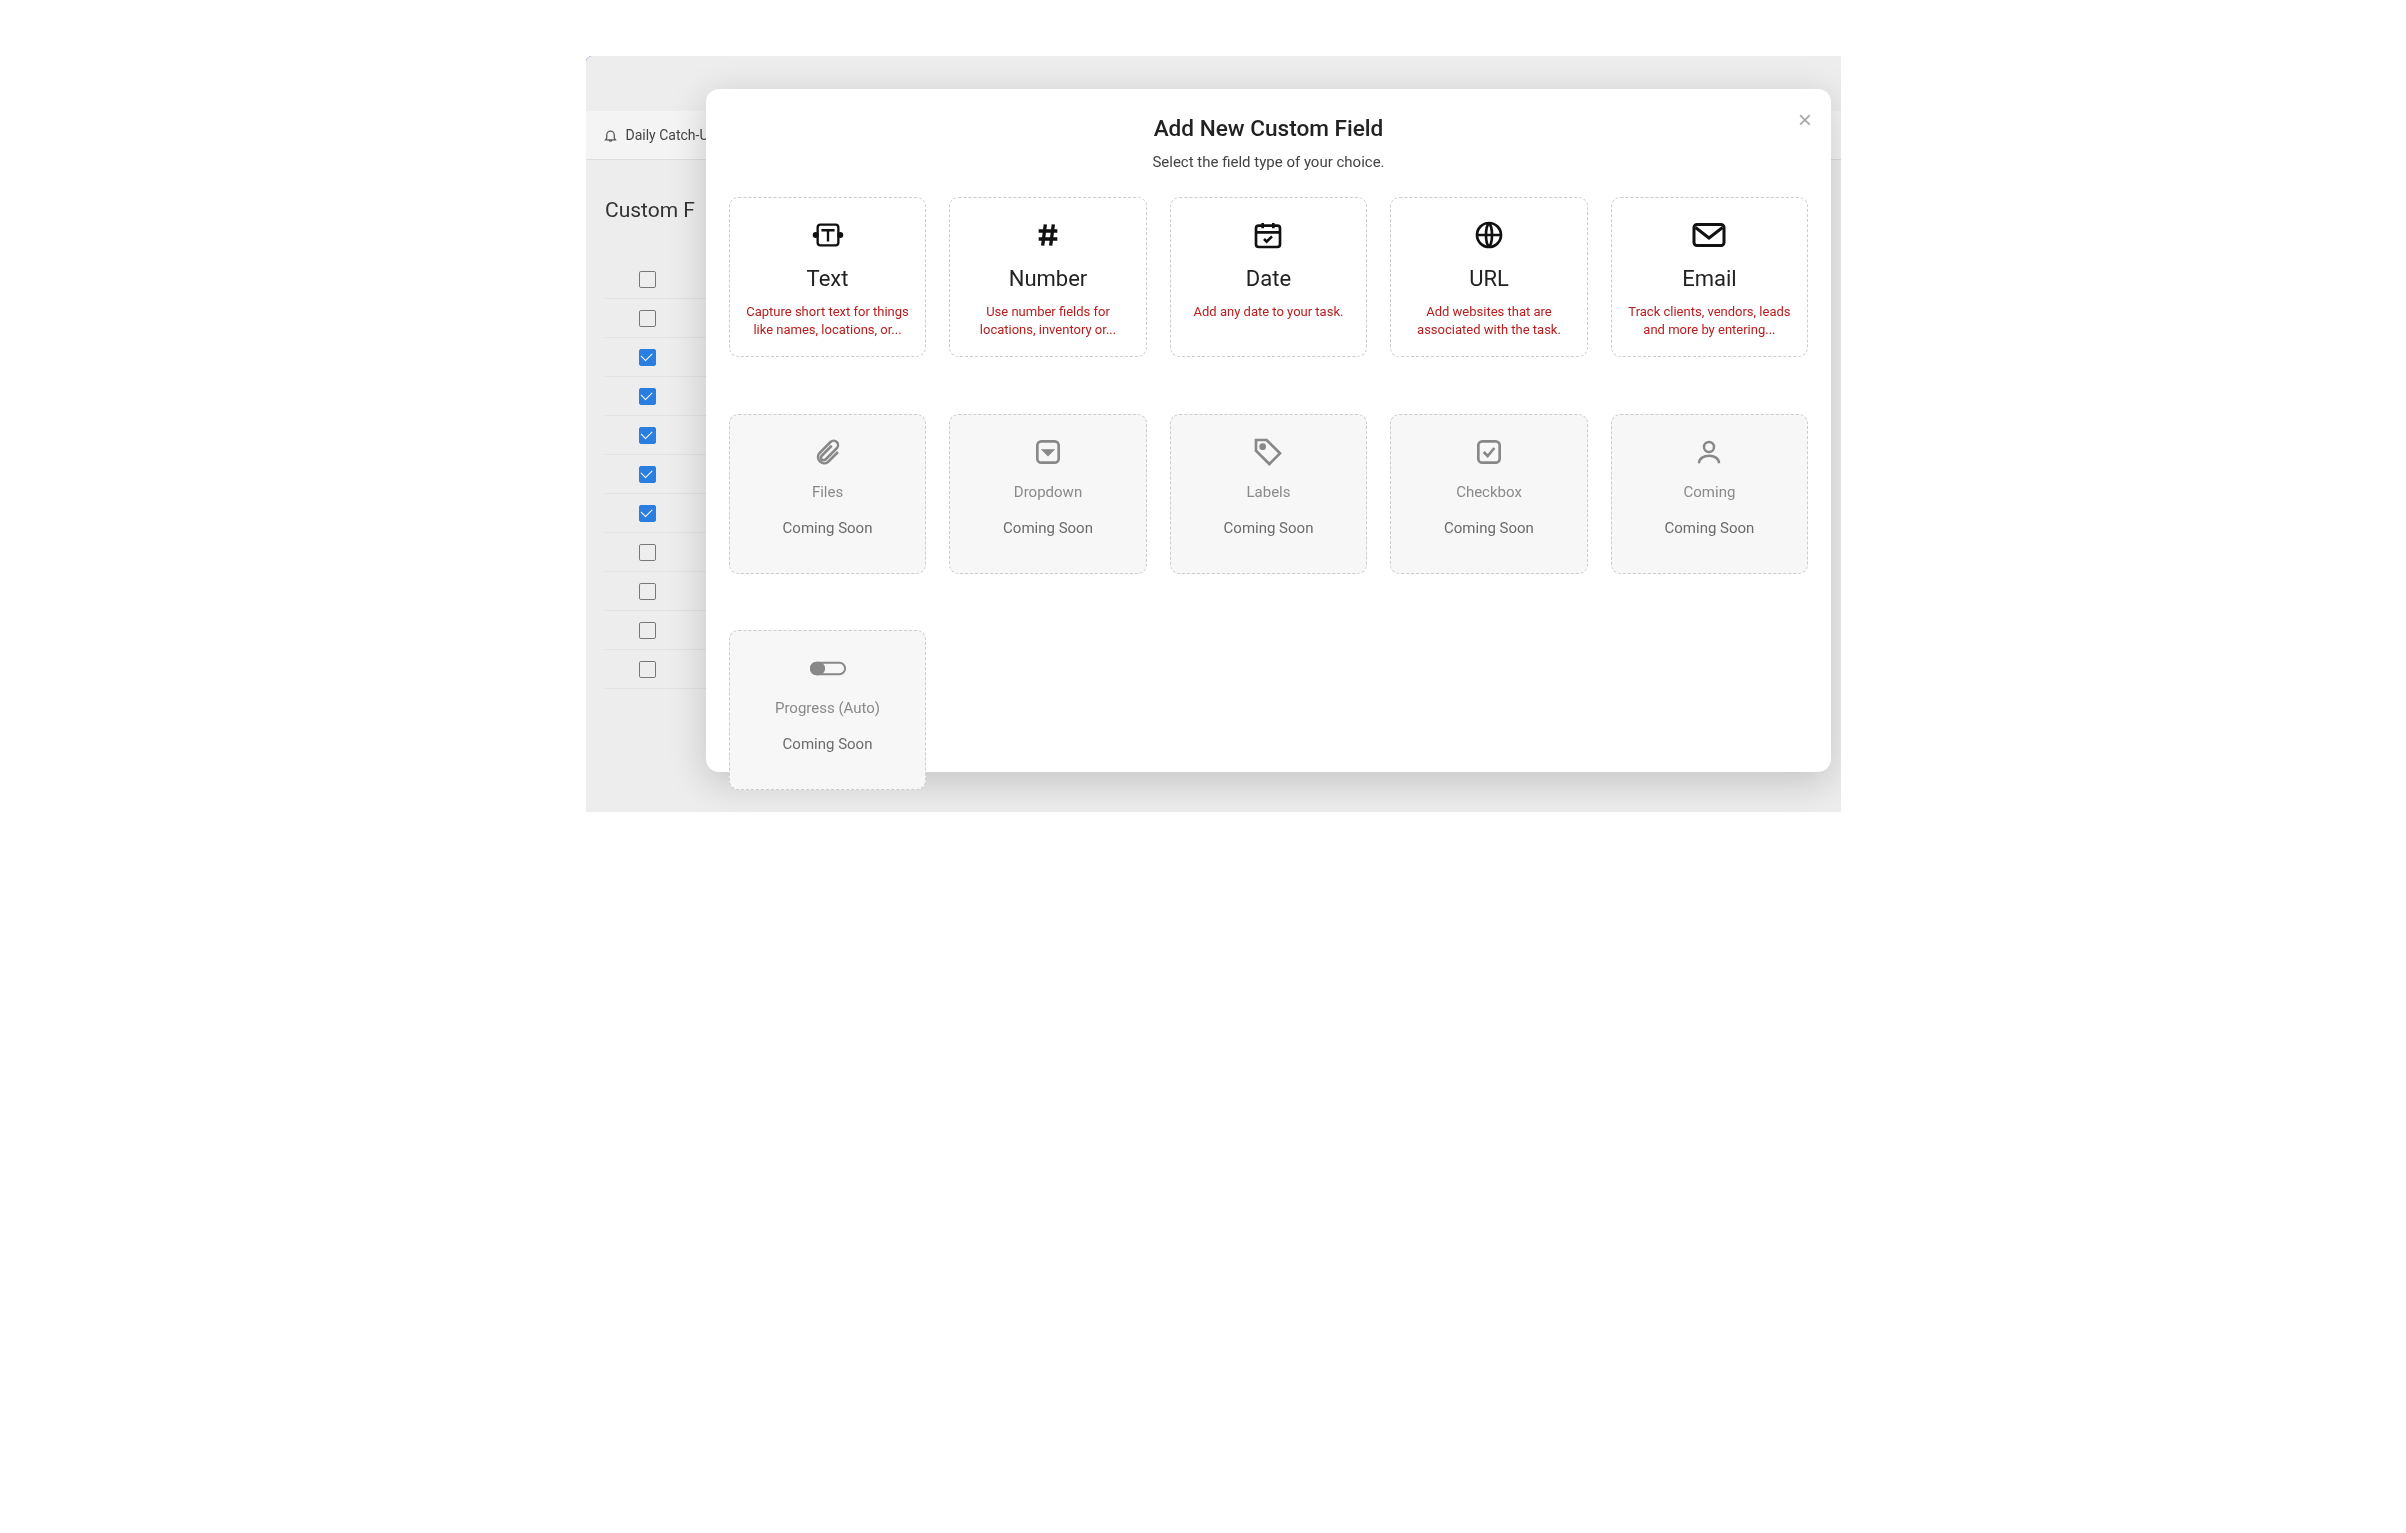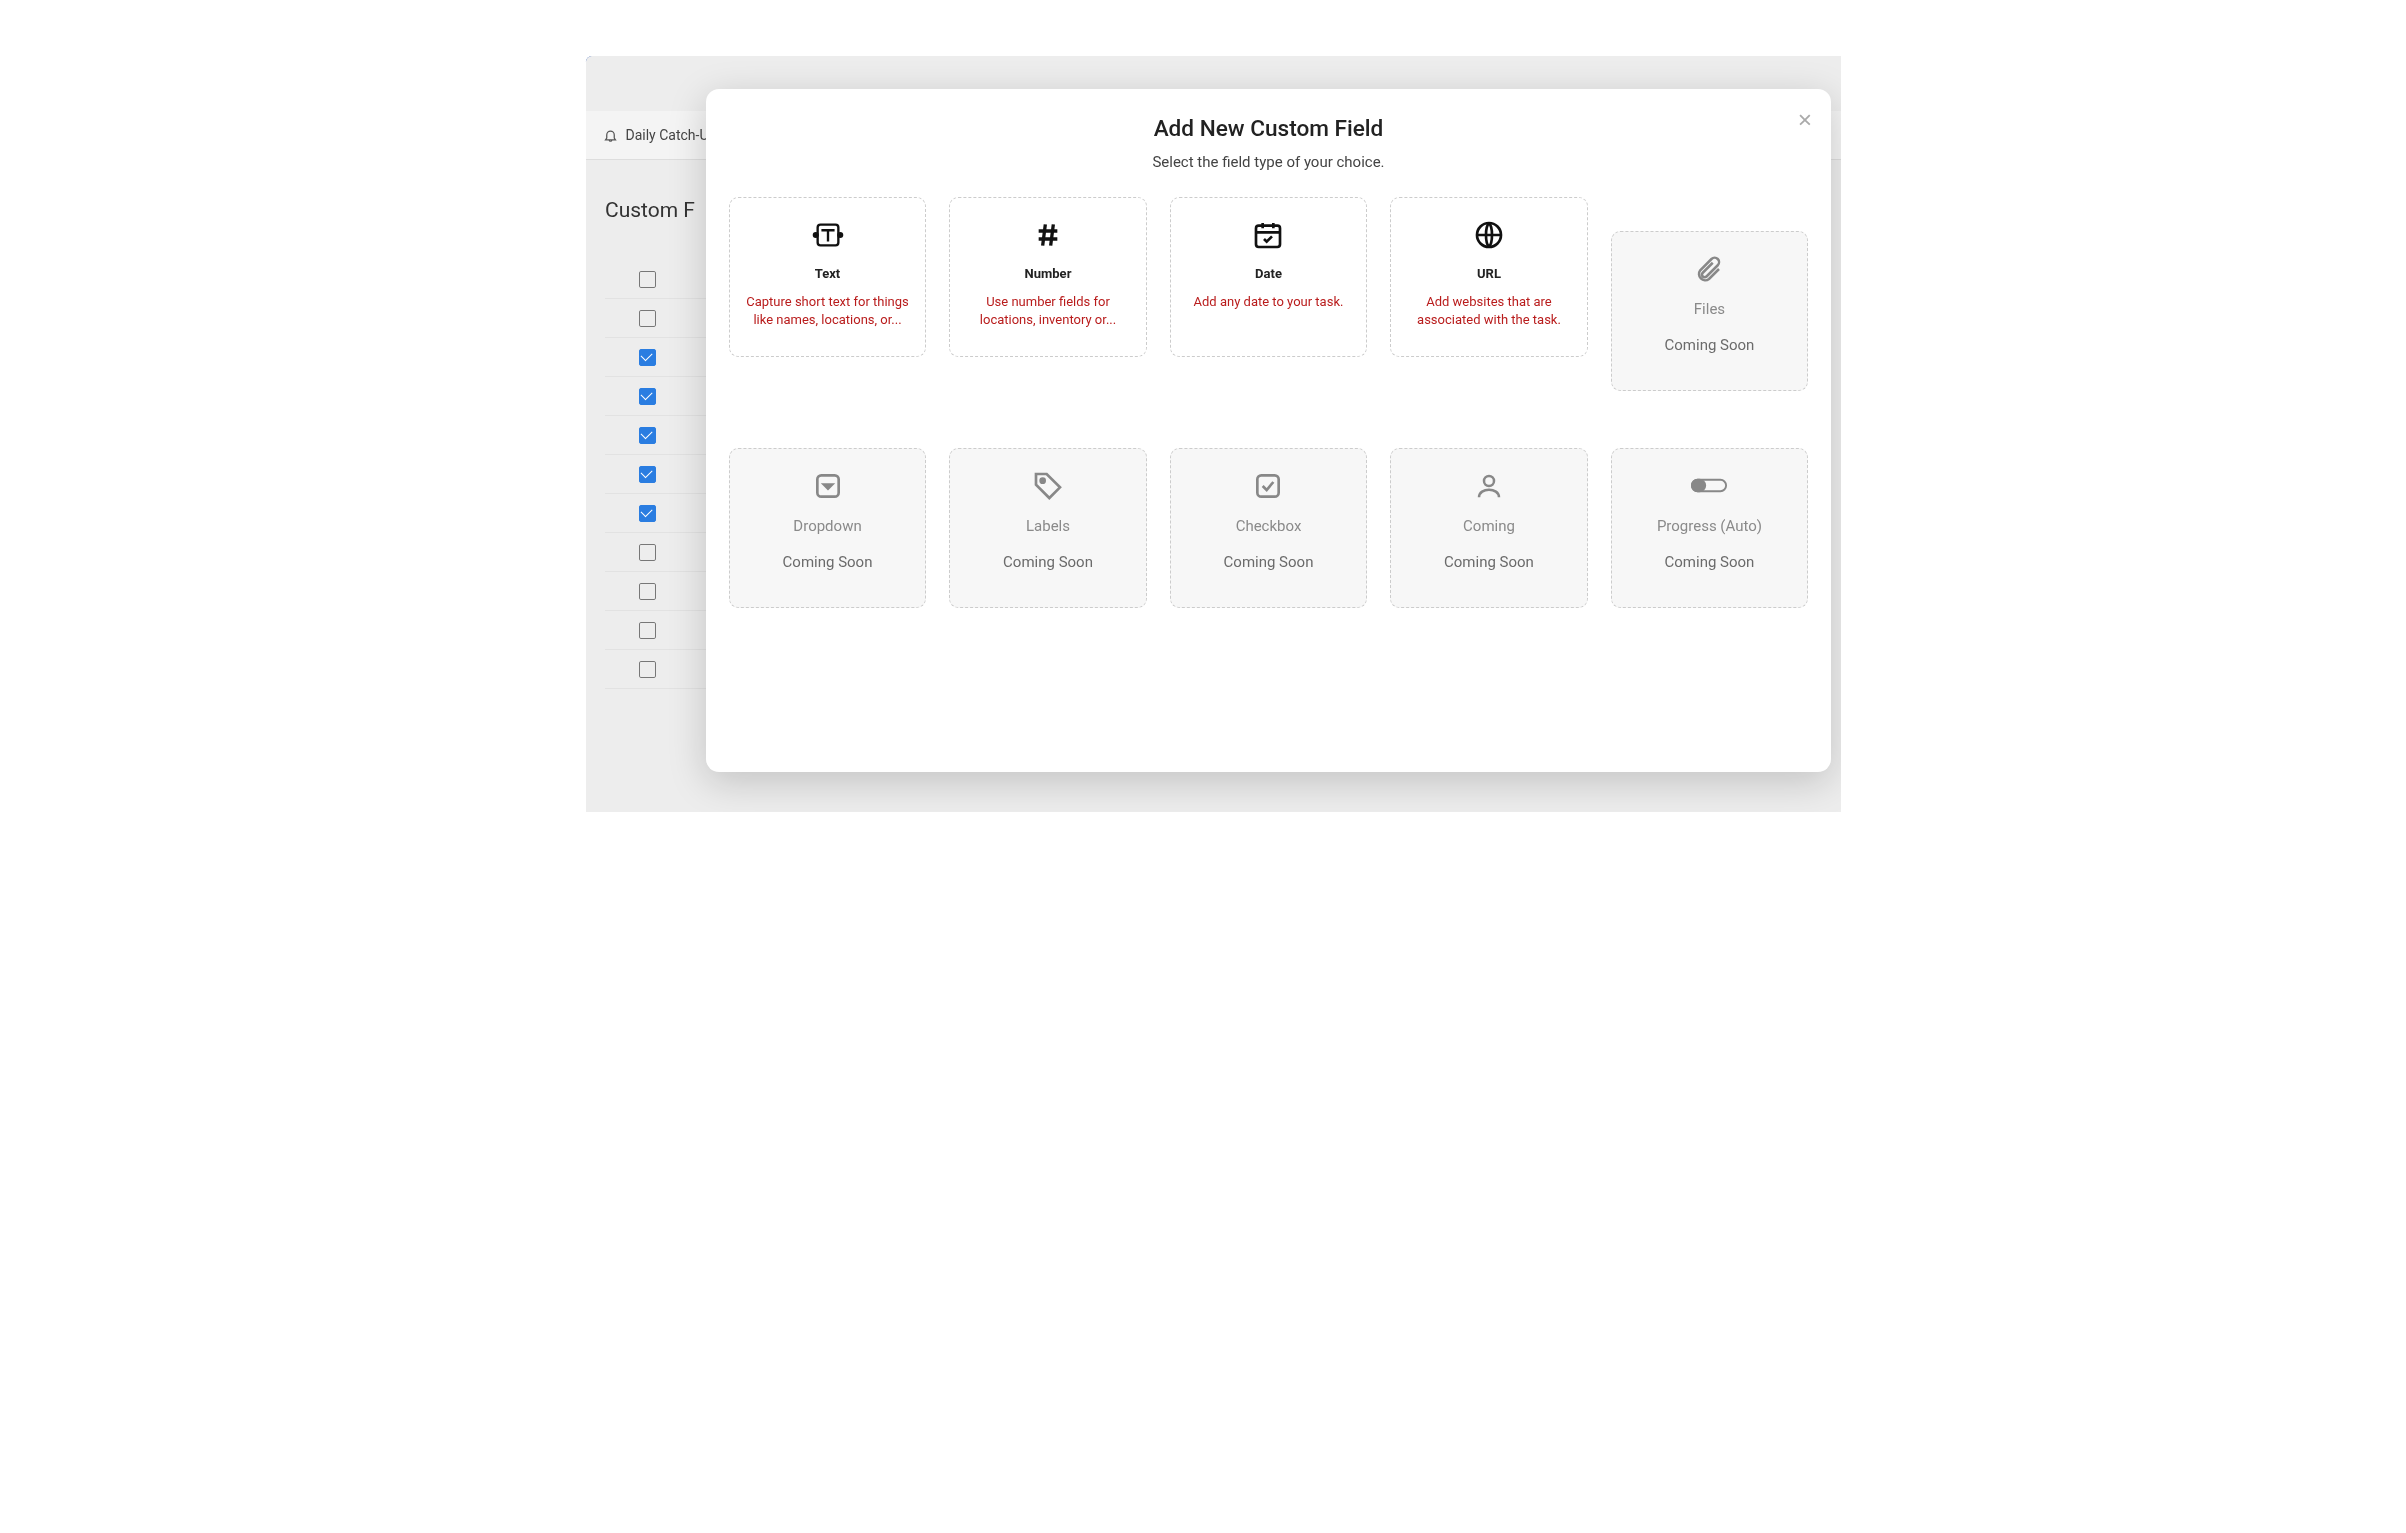--- a/index.html
+++ b/index.html
@@ -31,21 +31,21 @@
   .modal { position: absolute; left: 141px; top: 89px; width: 1125px; height: 683px; background: #fff; border-radius: 13px; box-shadow: 0 9.4px 38px rgba(0,0,0,0.18); padding: 26px 22.6px 22.6px; }
   .modal-close { position: absolute; right: 19px; top: 19px; color: #aaa; font-size: 24.5px; line-height: 1; background: none; border: none; cursor: pointer; }
   .modal-title { text-align: center; font-size: 22.6px; color: #222; font-weight: 500; }
   .modal-subtitle { text-align: center; font-size: 15px; color: #444; margin-top: 11.3px; margin-bottom: 26px; }
 
   .cards { display: grid; grid-template-columns: repeat(5, 1fr); gap: 22.6px; }
   .card { border: 1.4px dashed #ccc; border-radius: 9.4px; height: 160px; display: flex; flex-direction: column; align-items: center; justify-content: flex-start; padding: 19px 13px 13px; text-align: center; cursor: pointer; background: #fff; }
   .card.disabled { background: #f7f7f7; cursor: default; margin-top: 34px; }
   .card-icon { height: 36px; display: flex; align-items: center; justify-content: center; color: #111; }
   .card.disabled .card-icon { color: #888; }
-  .card-title { font-size: 13px; color: #222; margin-top: 13px; font-weight: 700; }
+  .card-title { font-size: 22px; color: #222; margin-top: 13px; font-weight: 400; }
   .card.disabled .card-title { color: #8a8a8a; font-size: 15px; font-weight: 400; }
   .card-desc { font-size: 13px; color: #b91c1c; margin-top: 11.3px; line-height: 1.45; }
   .card.disabled .card-desc { color: #6b6b6b; font-size: 15px; margin-top: 17px; text-align: right; }
 
   svg { display: block; }
 </style>
 </head>
 <body>
 
 <div class="viewport">
@@ -160,20 +160,30 @@
         <div class="card">
           <div class="card-icon">
             <svg width="32" height="32" viewBox="0 0 24 24" fill="none" stroke="#111" stroke-width="2">
               <circle cx="12" cy="12" r="9"></circle>
               <path d="M3 12h18M12 3c3 3 3 15 0 18M12 3c-3 3-3 15 0 18"></path>
             </svg>
           </div>
           <div class="card-title">URL</div>
           <div class="card-desc">Add websites that are associated with the task.</div>
         </div>
+        <div class="card">
+          <div class="card-icon">
+            <svg width="36" height="28" viewBox="0 0 24 18" fill="none" stroke="#111" stroke-width="2">
+              <rect x="2" y="2" width="20" height="14" rx="2"></rect>
+              <path d="M3 4l9 7 9-7"></path>
+            </svg>
+          </div>
+          <div class="card-title">Email</div>
+          <div class="card-desc">Track clients, vendors, leads and more by entering...</div>
+        </div>
         <div class="card disabled">
           <div class="card-icon">
             <svg width="30" height="30" viewBox="0 0 24 24" fill="none" stroke="#888" stroke-width="2">
               <path d="M20 12l-8 8a5 5 0 01-7-7l9-9a3.5 3.5 0 015 5l-9 9a2 2 0 01-3-3l8-8"></path>
             </svg>
           </div>
           <div class="card-title">Files</div>
           <div class="card-desc">Coming Soon</div>
         </div>
         <div class="card disabled">

